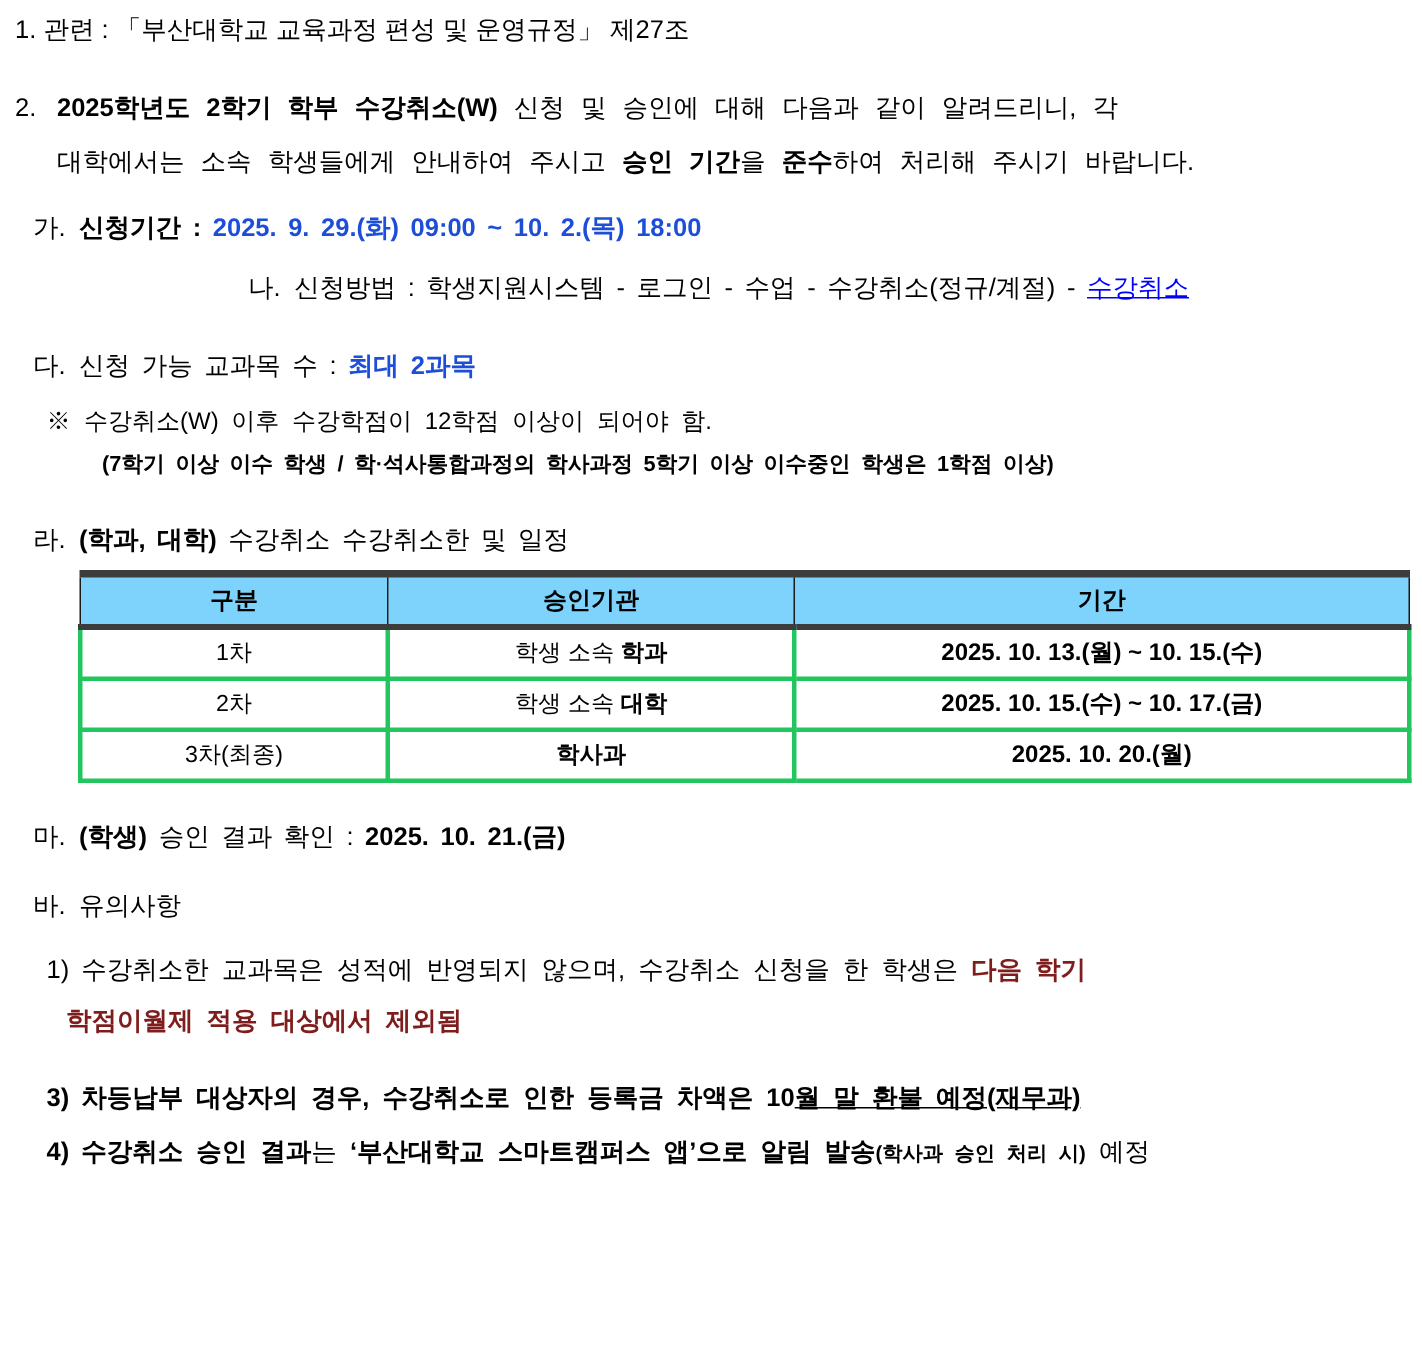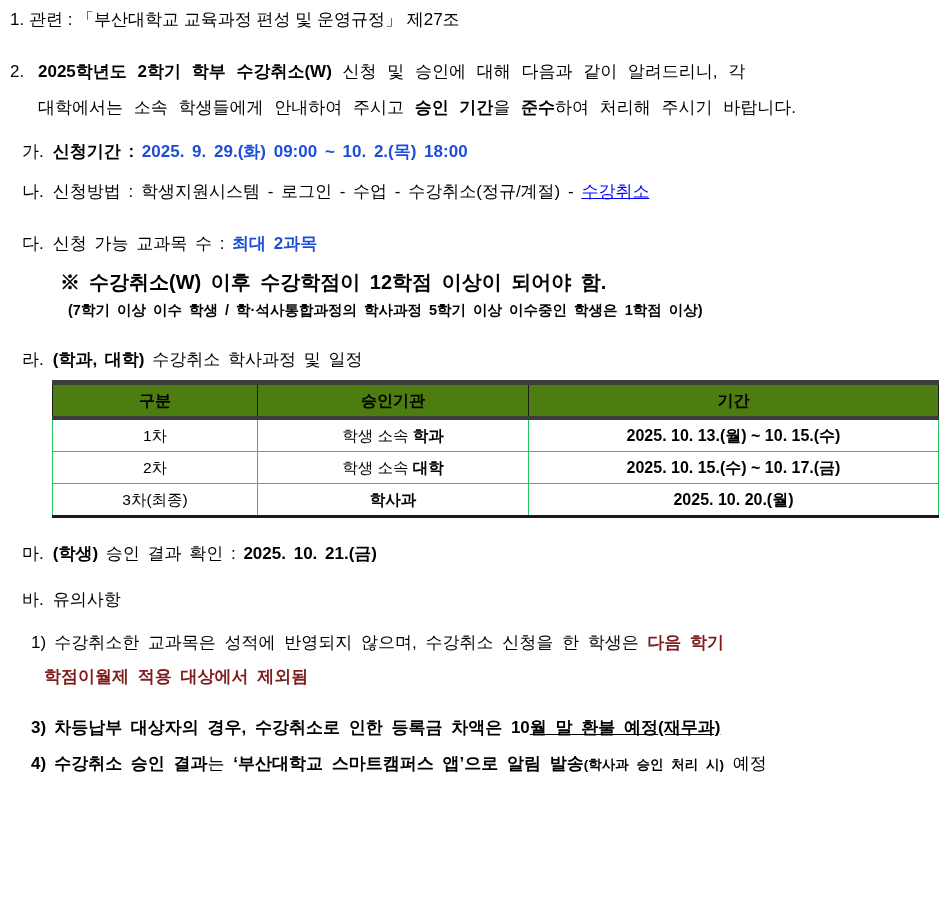--- a/index.html
+++ b/index.html
@@ -38,28 +38,28 @@
     text-indent: -28px;
     line-height: 36px;
     word-spacing: 6px;
   }
   .p2 .num { width: 18px; margin-right: 10px; text-indent: 0; }
 
   
   .p-lvl2 { margin-left: 22px; word-spacing: 3px; }
   .p-lvl2 .num { margin-right: 9px; }
   .p-ga { margin-top: 16px; }
-  .p-na { margin-top: 20px; }
+  .p-na { margin-top: 20px; text-align: center; }
   .p-da { margin-top: 32px; }
   .p-ra { margin-top: 30px; }
   .p-ma { margin-top: 26px; }
   .p-ba { margin-top: 26px; }
 
   
-  .p-star { margin-left: 60px; margin-top: 18px; font-weight: 700; font-size: 20px; word-spacing: 4px; }
+  .p-star { margin-left: 31px; margin-top: 18px; font-weight: 400; font-size: 16px; word-spacing: 4px; }
   .p-star .mark { margin-right: 9px; }
   .p-paren { margin-left: 68px; margin-top: 8px; font-weight: 700; font-size: 14.5px; word-spacing: 3px; }
 
   
   .p-lvl3 { margin-left: 31px; word-spacing: 3px; }
   .p-lvl3 .num { margin-right: 8px; }
   .p-ra1 { margin-top: 24px; }
   .p-ra2 { margin-top: 28px; }
 
   
@@ -70,34 +70,34 @@
     table-layout: fixed;
     border-top: 5px solid #3c3c3c;
     border-bottom: 3px solid #1a1a1a;
     border-left: 1px solid #1a1a1a;
     border-right: 1px solid #1a1a1a;
   }
   col.c1 { width: 205px; }
   col.c2 { width: 271px; }
   col.c3 { width: 410px; }
   th {
-    background: #4d7c0f;
+    background: #7dd3fc;
     font-weight: 700;
     font-size: 16px;
     height: 29px;
     border-bottom: 4px solid #3c3c3c;
     border-left: 1px solid #1a1a1a;
     border-right: 1px solid #1a1a1a;
     text-align: center;
     vertical-align: middle;
   }
   td {
     font-size: 15.5px;
     height: 29px;
-    border: 1px solid #22c55e;
+    border: 3px solid #22c55e;
     text-align: center;
     vertical-align: middle;
   }
   td.period { font-weight: 700; font-size: 16px; }
 
   
   .p-note { margin-left: 31px; padding-left: 13px; text-indent: -13px; word-spacing: 4px; }
   .p-note .num { margin-right: 8px; text-indent: 0; }
   .p-n1 { margin-top: 16px; line-height: 34px; }
   .p-n2 { margin-top: 14px; }
@@ -118,21 +118,21 @@
   <div class="p-lvl2 p-ga"><span class="num">가.</span><span class="b">신청기간</span><span class="b"> : </span><span class="b blue">2025. 9. 29.(화) 09:00 ~ 10. 2.(목) 18:00</span></div>
 
   <div class="p-lvl2 p-na"><span class="num">나.</span><span>신청방법 : 학생지원시스템 - 로그인 - 수업 - 수강취소(정규/계절) - </span><a class="link">수강취소</a></div>
 
   <div class="p-lvl2 p-da"><span class="num">다.</span><span>신청 가능 교과목 수 : </span><span class="b blue">최대 2과목</span></div>
 
   <div class="p-star"><span class="mark">※</span><span>수강취소(W) 이후 수강학점이 12학점 이상이 되어야 함.</span></div>
 
   <div class="p-paren"><span>(7학기 이상 이수 학생 / 학·석사통합과정의 학사과정 5학기 이상 이수중인 학생은 1학점 이상)</span></div>
 
-  <div class="p-lvl2 p-ra"><span class="num">라.</span><span class="b">(학과, 대학)</span><span> 수강취소 학사과정 및 일정</span></div>
+  <div class="p-lvl2 p-ra"><span class="num">라.</span><span class="b">(학과, 대학)</span><span> 수강취소 수강취소한 및 일정</span></div>
 
 
 
   <div class="tbl-wrap">
     <table>
       <colgroup>
           <col class="c1">
           <col class="c2">
           <col class="c3">
         </colgroup>

